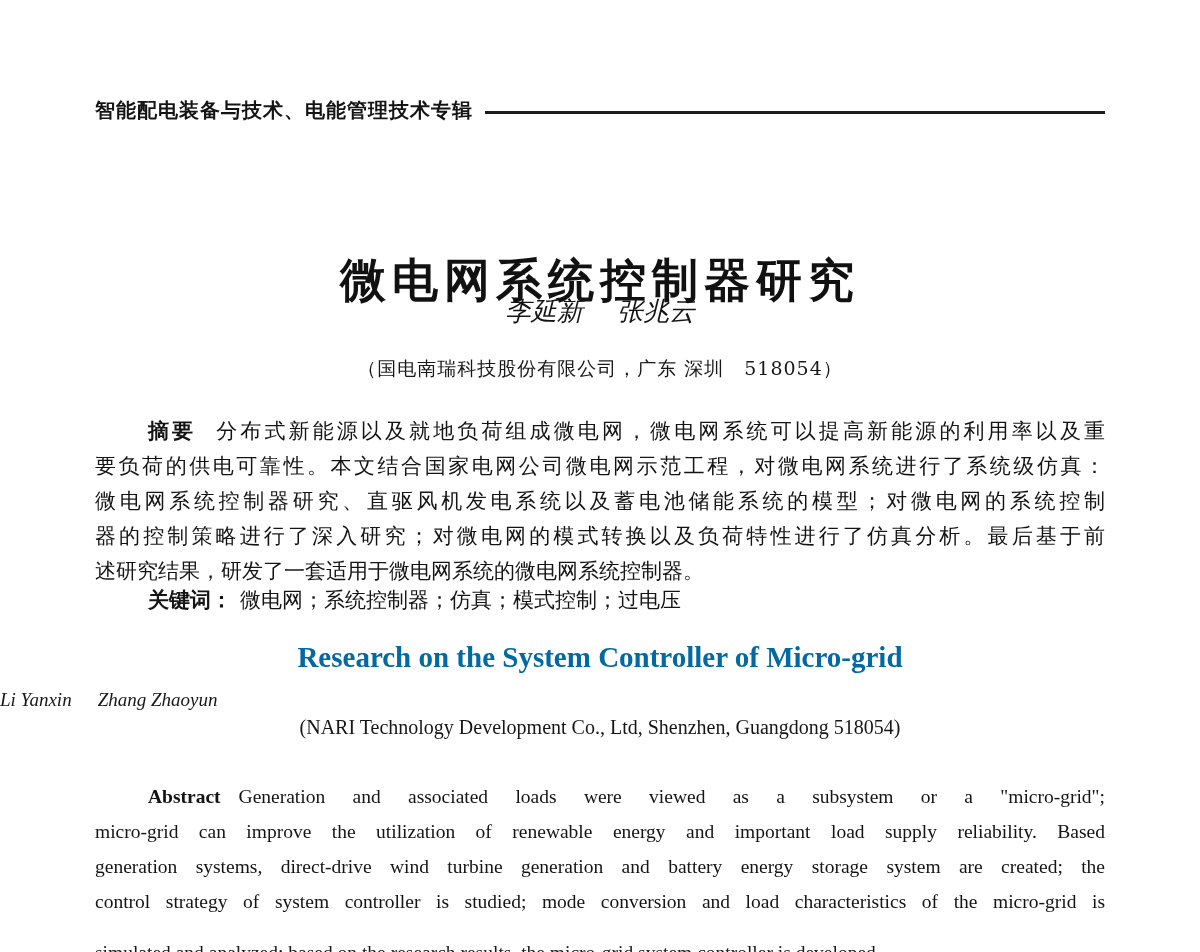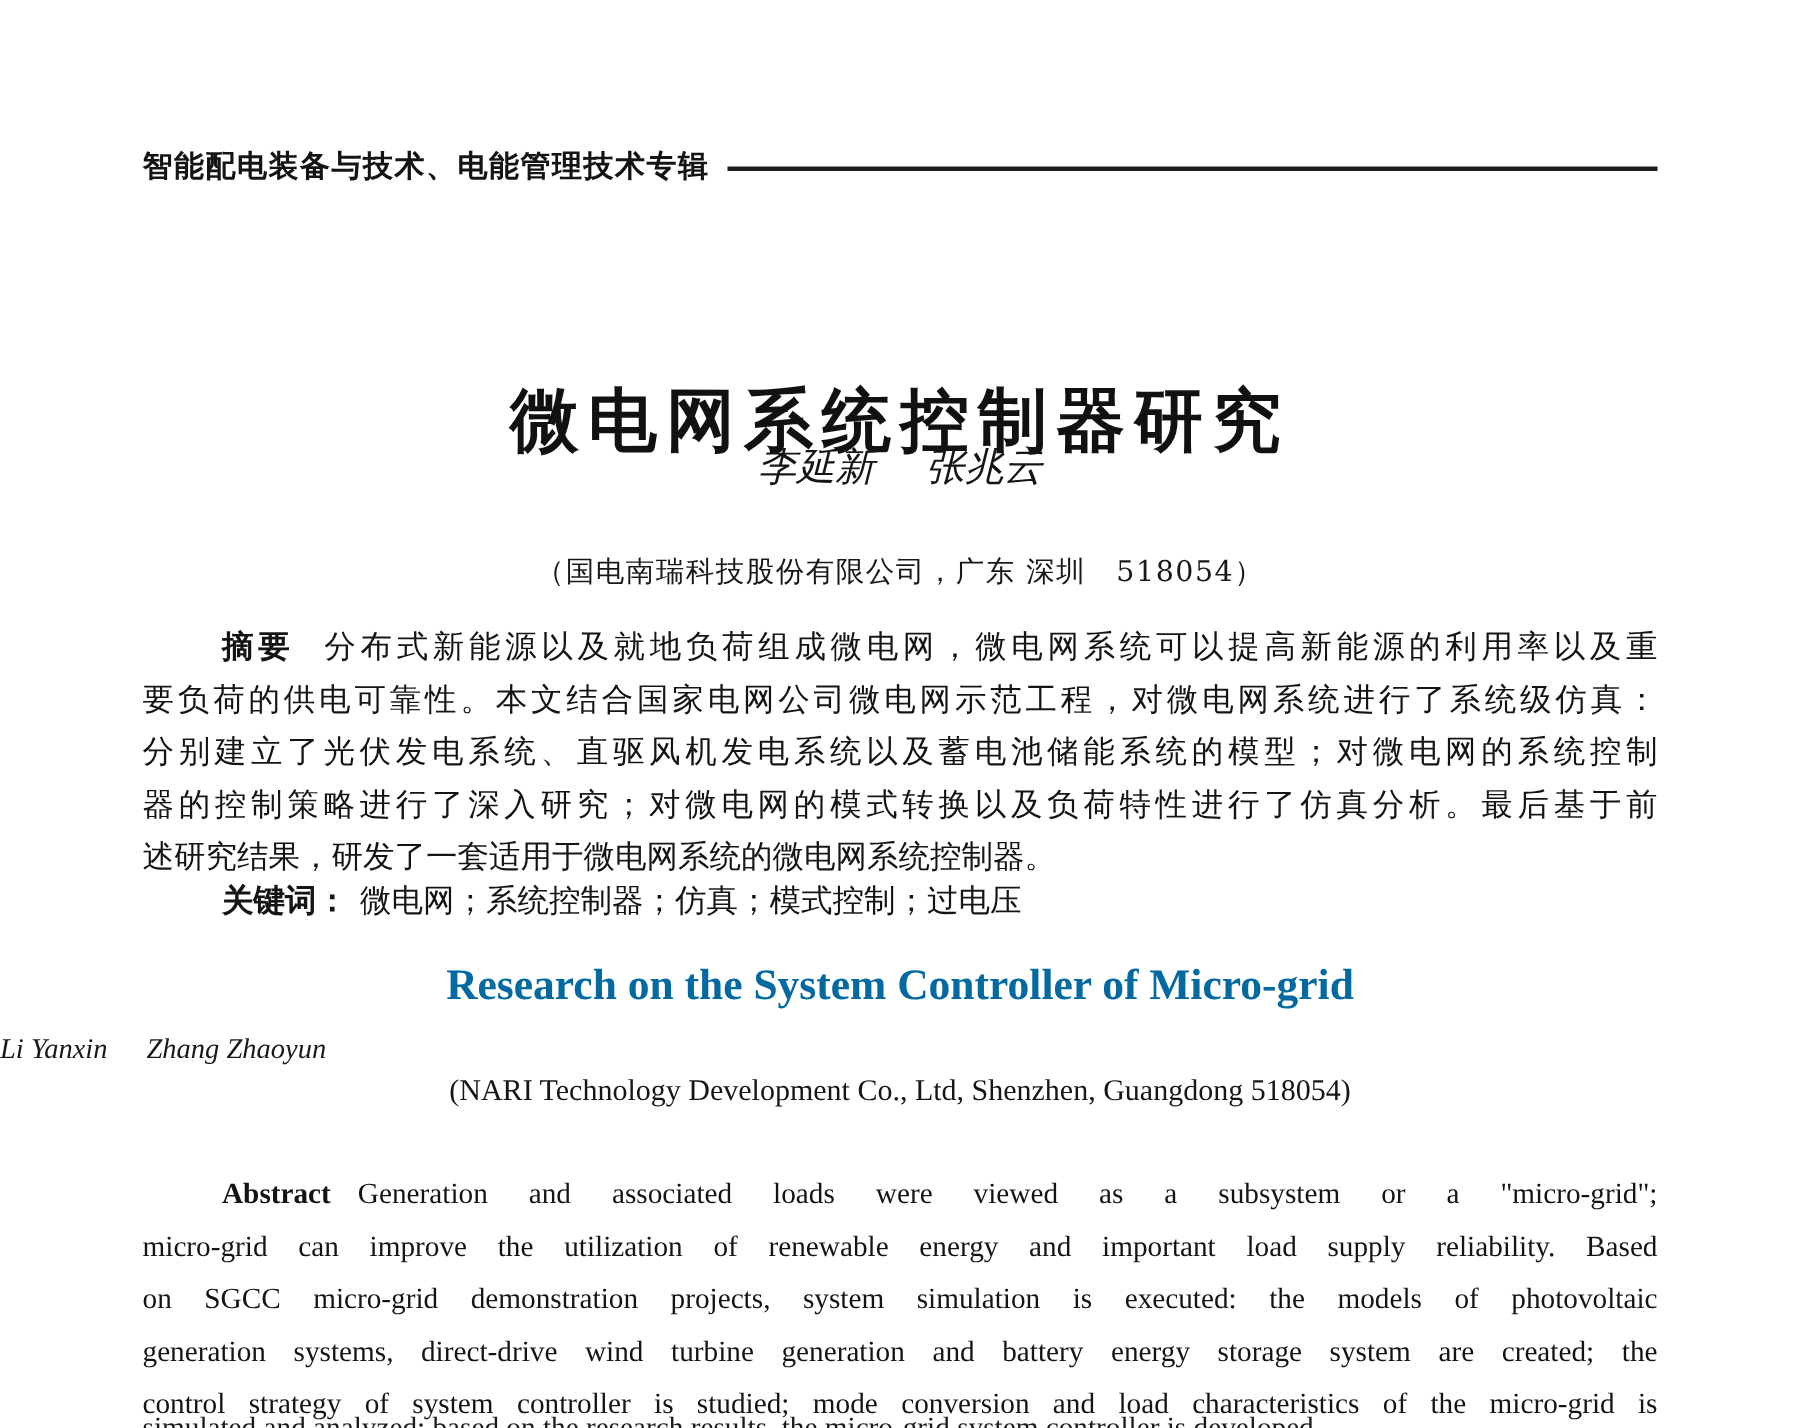--- a/index.html
+++ b/index.html
@@ -24,21 +24,21 @@
     position:absolute; top:210px; left:0; width:100%;
     text-align:center; font-family:"DejaVu Sans", sans-serif;
     font-weight:600; font-size:46px; letter-spacing:6px; color:#111;margin-top:40px;
   }
   .cn-authors {
     position:absolute; top:294px; left:0; width:100%;
     display:flex; justify-content:center; gap:34px;
     font-size:26px; font-style:italic; color:#151515;
   }
   .cn-affil {
-    position:absolute; top:368px; left:0; width:100%;
+    position:absolute; top:356px; left:0; width:100%;
     text-align:center; font-size:19px; letter-spacing:1px; color:#181818;
   }
   
   .cn-abstract {
     position:absolute; top:414px; left:95px; width:1010px;
     font-size:21px; line-height:35px; color:#141414;
   }
   .lead { text-align:justify; text-align-last:justify; text-indent:53px; white-space:nowrap; }
   .lead .lbl { font-family:"DejaVu Sans", sans-serif; font-weight:700; margin-right:20px; }
   .tline { text-align:justify; text-align-last:justify; white-space:nowrap; }
@@ -92,21 +92,21 @@
   </div>
 
   <div class="cn-affil">（国电南瑞科技股份有限公司，广东 深圳　518054）</div>
 
   <div class="cn-abstract">
     <div class="lead">
       <span class="lbl">摘要</span><span>分布式新能源以及就地负荷组成微电网，微电网系统可以提高新能源的利用率以及重</span>
     </div>
     <div class="lines">
         <div class="tline">要负荷的供电可靠性。本文结合国家电网公司微电网示范工程，对微电网系统进行了系统级仿真：</div>
-        <div class="tline">分别建立了光伏发电系统、直驱风机发电系统以及蓄电池储能系统的模型；对微电网的系统控制</div>
+        <div class="tline">微电网系统控制器研究、直驱风机发电系统以及蓄电池储能系统的模型；对微电网的系统控制</div>
         <div class="tline">器的控制策略进行了深入研究；对微电网的模式转换以及负荷特性进行了仿真分析。最后基于前</div>
         <div class="tline">述研究结果，研发了一套适用于微电网系统的微电网系统控制器。</div>
       </div>
   </div>
 
   <div class="keywords">
     <span class="lbl">关键词：</span><span>微电网；系统控制器；仿真；模式控制；过电压</span>
   </div>
 
   <div class="en-title">Research on the System Controller of Micro-grid</div>
@@ -117,21 +117,20 @@
   </div>
 
   <div class="en-affil">(NARI Technology Development Co., Ltd, Shenzhen, Guangdong 518054)</div>
 
   <div class="en-abstract">
     <div class="lead">
       <span class="lbl">Abstract</span><span>Generation and associated loads were viewed as a subsystem or a "micro-grid";</span>
     </div>
     <div class="lines">
         <div class="tline">micro-grid can improve the utilization of renewable energy and important load supply reliability. Based</div>
-        <div class="tline">on SGCC micro-grid demonstration projects, system simulation is executed: the models of photovoltaic</div>
         <div class="tline">generation systems, direct-drive wind turbine generation and battery energy storage system are created; the</div>
         <div class="tline">control strategy of system controller is studied; mode conversion and load characteristics of the micro-grid is</div>
       </div>
   </div>
 
   <div class="partial-line">simulated and analyzed; based on the research results, the micro-grid system controller is developed.</div>
 
 </div>
 
 </body></html>

